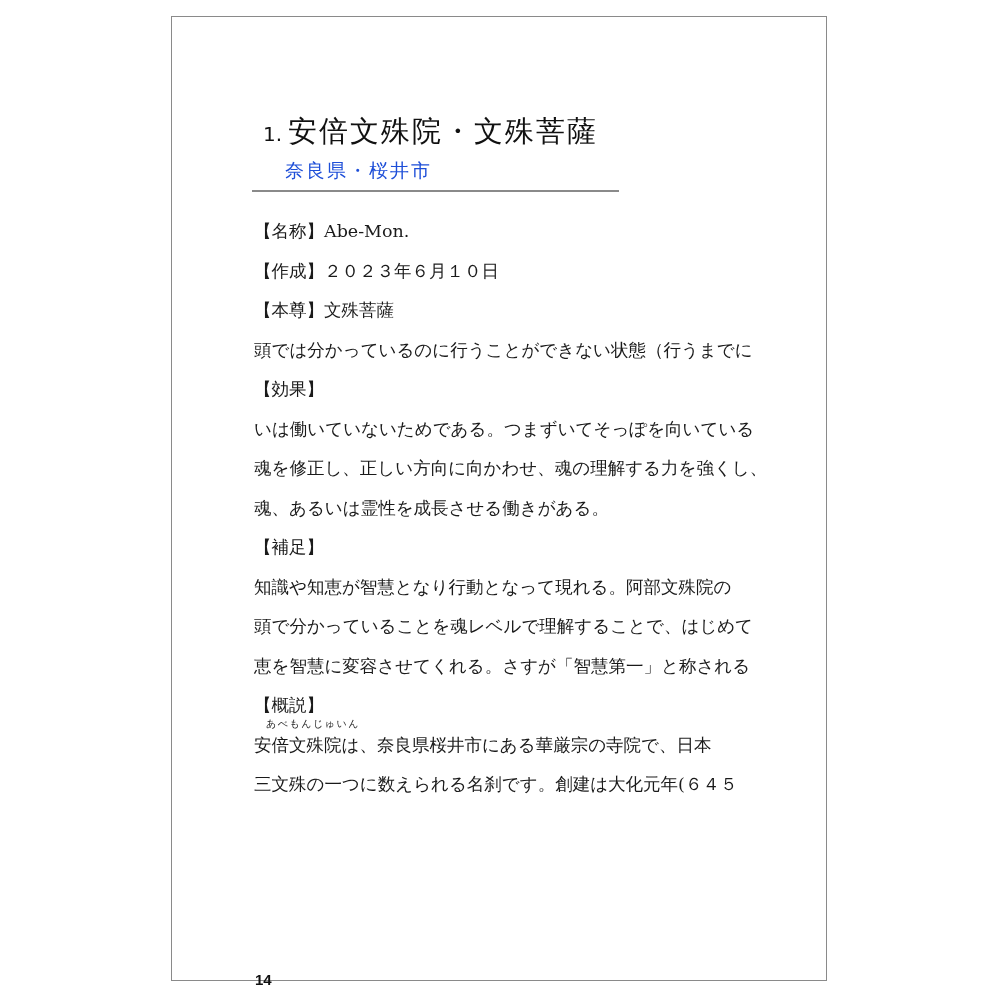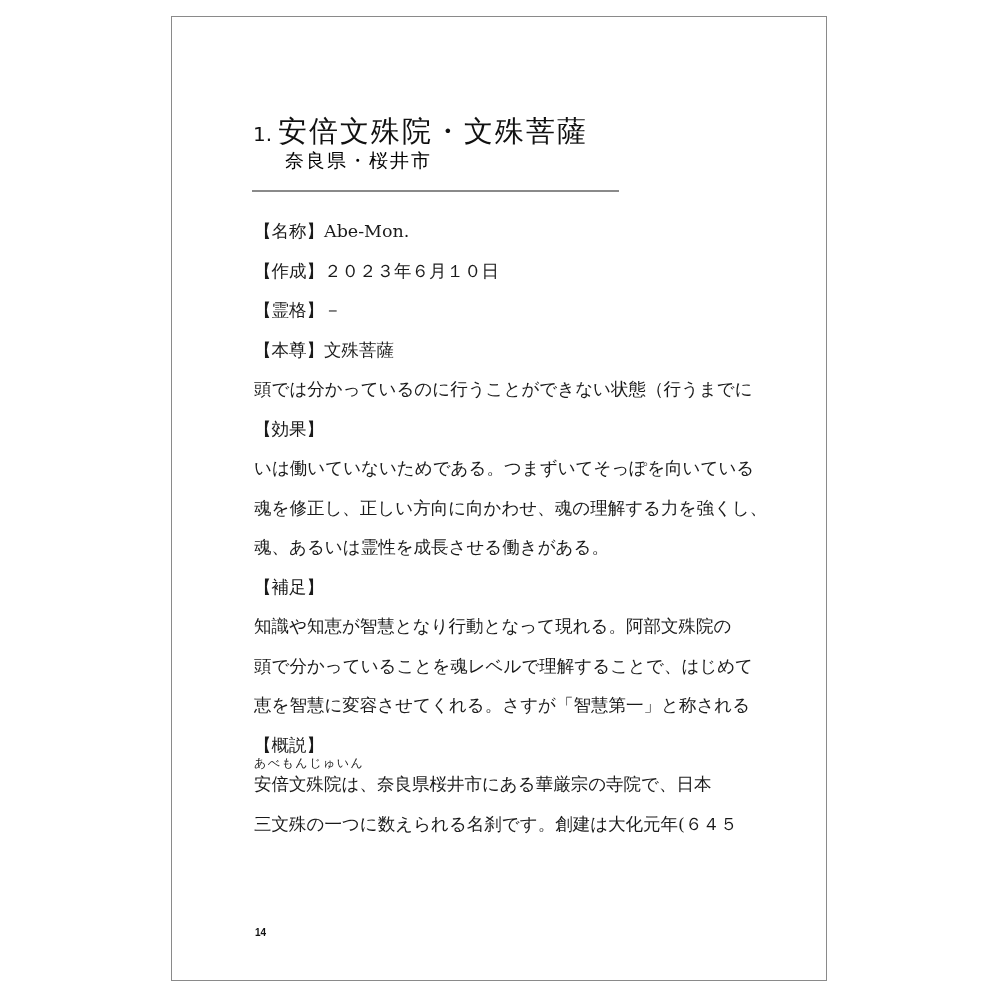--- a/index.html
+++ b/index.html
@@ -2,70 +2,67 @@
 <html><head>
 <meta charset="utf-8">
 <style>
   html, body { margin: 0; padding: 0; background: #ffffff; }
   body { width: 1000px; height: 1000px; position: relative; overflow: hidden; }
   .page {
     position: absolute; left: 171px; top: 16px; width: 656px; height: 965px;
     border: 1.5px solid #8a8a8a; background: #fff; box-sizing: border-box;
   }
   .title {
-    position: absolute; left: 253px; top: 112px;
+    position: absolute; left: 263px; top: 112px;
     font-family: "DejaVu Sans", sans-serif; font-size: 29px; color: #111;
     letter-spacing: 2px; white-space: nowrap;
   }
   .title .num { font-size: 20px; letter-spacing: 0; margin-right: 6px; }
   .subtitle {
-    position: absolute; left: 285px; top: 148px;
-    font-family: "DejaVu Sans", sans-serif; font-size: 19px; color: #000000;
+    position: absolute; left: 285px; top: 158px;
+    font-family: "DejaVu Sans", sans-serif; font-size: 19px; color: #1d4ed8;
     letter-spacing: 2px; white-space: nowrap;
   }
   .divider {
     position: absolute; left: 252px; top: 190px; width: 367px; height: 0;
     border-top: 2px solid #8a8a8a;
   }
   .body-text {
     position: absolute; left: 254px; top: 212px; width: 500px;
     font-family: "DejaVu Serif", serif; font-size: 17.5px; color: #1a1a1a;
     line-height: 39.5px;
   }
   .line { white-space: nowrap; height: 39.5px; position: relative; }
   .ruby-wrap { position: relative; display: inline-block; }
   .ruby {
-    position: absolute; left: 0; top: -6px; font-size: 12px; line-height: 8px;
+    position: absolute; left: 12px; top: -6px; font-size: 10px; line-height: 8px;
     letter-spacing: 1.5px; white-space: nowrap; color: #1a1a1a;
   }
   .page-number {
-    position: absolute; left: 255px; top: 927px;
-    font-family: "Liberation Sans", sans-serif; font-weight: bold; font-size: 10px; color: #111;
+    position: absolute; left: 255px; top: 971px;
+    font-family: "Liberation Sans", sans-serif; font-weight: bold; font-size: 15px; color: #111;
   }
 </style>
 </head>
 <body>
 
 <div class="page"></div>
 
 <div class="title">
   <span class="num">1.</span><span>安倍文殊院・文殊菩薩</span>
 </div>
 <div class="subtitle">奈良県・桜井市</div>
 <div class="divider"></div>
 
 <div class="body-text">
   <div class="line">
     <span>【名称】</span><span>Abe-Mon.</span>
   </div>
   <div class="line">
     <span>【作成】</span><span>２０２３年６月１０日</span>
-  </div>
-  <div class="line">
-    <span>【霊格】</span><span>－</span>
   </div>
   <div class="line">
     <span>【本尊】</span><span>文殊菩薩</span>
   </div>
 
   <div class="line">頭では分かっているのに行うことができない状態（行うまでに</div>
   <div class="line">【効果】</div>
   <div class="line">いは働いていないためである。つまずいてそっぽを向いている</div>
   <div class="line">魂を修正し、正しい方向に向かわせ、魂の理解する力を強くし、</div>
   <div class="line">魂、あるいは霊性を成長させる働きがある。</div>

